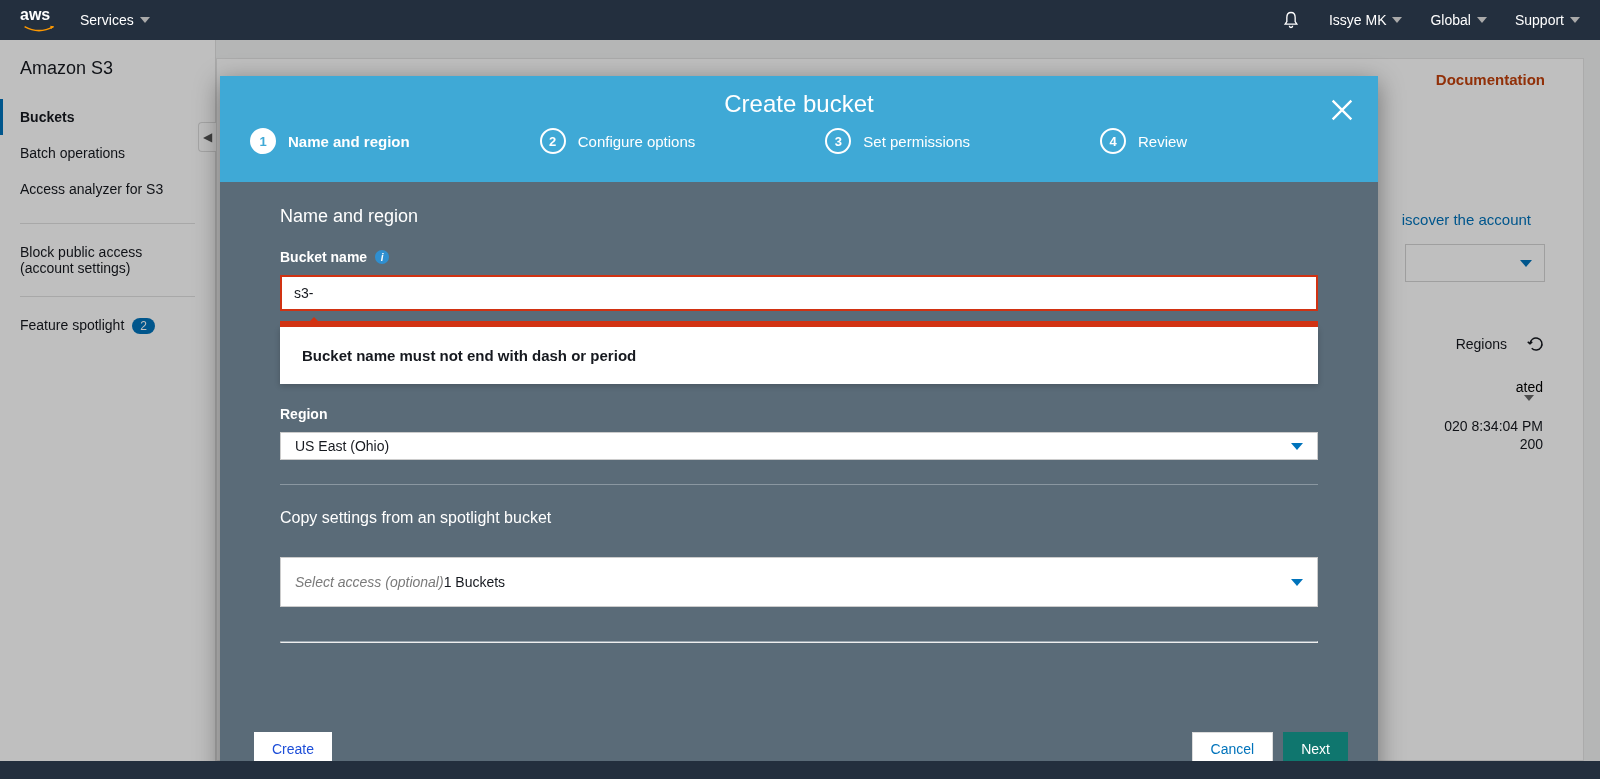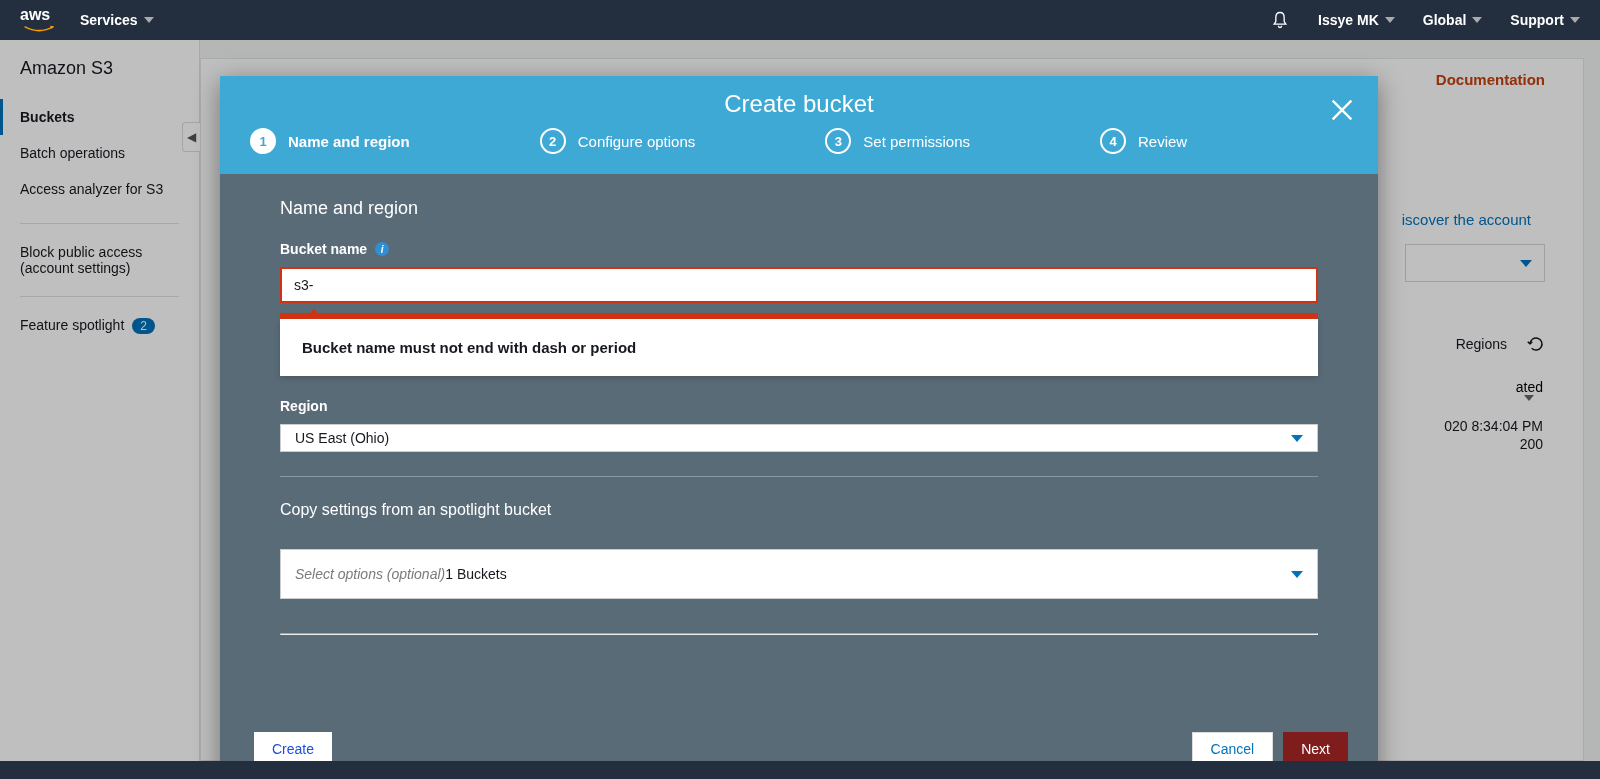--- a/index.html
+++ b/index.html
@@ -3,48 +3,48 @@
 <meta charset="utf-8">
 <style>
 * { box-sizing: border-box; margin: 0; padding: 0; font-family: "Amazon Ember", "Helvetica Neue", Arial, sans-serif; }
 html, body { width: 1600px; height: 779px; overflow: hidden; background: #f2f3f3; }
 
 
 .nav { height: 40px; background: #232f3e; display: flex; align-items: center; color: #fff; padding: 0 20px; }
 .nav-left { display: flex; align-items: center; gap: 22px; }
 .aws-logo { display: flex; flex-direction: column; align-items: flex-start; font-weight: 700; font-size: 16px; line-height: 1; }
 .aws-logo .swoosh { width: 38px; height: 8px; margin-top: 2px; }
-.nav-item { display: flex; align-items: center; gap: 6px; font-size: 14px; cursor: pointer; color: #fff; font-weight: bold; }
+.nav-item { display: flex; align-items: center; gap: 6px; font-size: 14px; cursor: pointer; color: #fff; }
 .nav-right { margin-left: auto; display: flex; align-items: center; gap: 28px; }
 .caret-down { width: 0; height: 0; border-left: 5px solid transparent; border-right: 5px solid transparent; border-top: 6px solid #aaa; display: inline-block; }
 
 
 .page { position: relative; display: flex; height: 739px; }
-.sidebar { width: 200px; background: #fff; padding: 18px 0; border-right: 1px solid #e0e0e0; position: relative; }
+.sidebar { width: 216px; background: #fff; padding: 18px 0; border-right: 1px solid #e0e0e0; position: relative; }
 .sidebar h1 { font-size: 18px; font-weight: 400; padding: 0 20px 14px 20px; color: #16191f; }
 .side-group { padding: 6px 0; }
 .side-item { padding: 10px 20px; font-size: 14px; color: #16191f; cursor: pointer; }
 .side-item.active { border-left: 3px solid #0073bb; font-weight: 700; padding-left: 17px; }
 .side-sep { border-top: 1px solid #e0e0e0; margin: 10px 20px; }
 .side-badge { display: inline-block; background: #0073bb; color: #fff; border-radius: 10px; padding: 1px 8px; font-size: 12px; margin-left: 4px; }
 .side-collapse { position: absolute; right: -1px; top: 82px; width: 18px; height: 30px; background: #fff; border: 1px solid #dcdcdc; border-right: none; border-radius: 4px 0 0 4px; display: flex; align-items: center; justify-content: center; color: #555; font-size: 12px; }
 .main { flex: 1; background: #fff; margin: 18px 16px 18px 0; border: 1px solid #e5e5e5; position: relative; padding: 18px 20px; }
 .doc-link { position: absolute; right: 38px; top: 12px; color: #c2410c; font-size: 15px; font-weight: 700; }
 .discover { position: absolute; right: 52px; top: 152px; color: #0073bb; font-size: 15px; }
 .select-right { position: absolute; right: 38px; top: 185px; width: 140px; height: 38px; border: 1px solid #d5d5d5; display: flex; align-items: center; justify-content: flex-end; padding: 0 12px; color: #0073bb; }
 .regions-row { position: absolute; right: 38px; top: 276px; display: flex; align-items: center; gap: 20px; color: #16191f; font-size: 14px; }
 .refresh-icn { width: 18px; height: 18px; }
 .date-row { position: absolute; right: 40px; top: 320px; display: flex; align-items: center; font-size: 14px; flex-direction: column; }
 .date-sort { display: inline-block; width: 0; height: 0; border-left: 5px solid transparent; border-right: 5px solid transparent; border-top: 6px solid #666; }
 .date-block { position: absolute; right: 40px; top: 358px; font-size: 14px; color: #16191f; text-align: right; line-height: 1.3; }
 
 
 .overlay { position: absolute; inset: 0; background: rgba(0,0,0,0.25); }
 .modal { position: absolute; left: 220px; top: 36px; width: 1158px; height: 712px; background: #5a6b78; box-shadow: 0 6px 24px rgba(0,0,0,0.4); display: flex; flex-direction: column; }
-.modal-head { background: #3fa9d6; position: relative; color: #fff; padding-bottom: 20px; }
+.modal-head { background: #3fa9d6; position: relative; color: #fff; padding-bottom: 28px; }
 .modal-title { text-align: center; font-size: 24px; font-weight: 400; padding: 14px 0 10px 0; }
 .modal-close { position: absolute; right: 22px; top: 20px; width: 28px; height: 28px; cursor: pointer; }
 .steps { display: flex; gap: 130px; padding-left: 30px; align-items: center; }
 .step { display: flex; align-items: center; gap: 12px; font-size: 15px; }
 .step .circ { width: 26px; height: 26px; border: 2px solid #fff; border-radius: 50%; display: flex; align-items: center; justify-content: center; font-size: 13px; font-weight: 700; }
 .step.active { font-weight: 700; }
 .step.active .circ { background: #fff; color: #3fa9d6; }
 
 .modal-body { flex: 1; padding: 24px 60px 0 60px; color: #fff; overflow: hidden; }
 .section-title { font-size: 18px; font-weight: 400; margin-bottom: 22px; color: #fff; }
@@ -58,21 +58,21 @@
 .select-box { width: 100%; height: 28px; background: #fff; border: 1px solid #ccc; display: flex; align-items: center; justify-content: space-between; padding: 0 14px; color: #16191f; font-size: 14px; cursor: pointer; }
 .select-box.tall { height: 50px; }
 .chev-blue { width: 0; height: 0; border-left: 6px solid transparent; border-right: 6px solid transparent; border-top: 7px solid #0073bb; }
 .placeholder-i { font-style: italic; color: #7a7a7a; }
 
 .modal-footer-line { border-top: 1px solid #9aa6af; margin: 34px 0 0 0; }
 .modal-footer { display: flex; align-items: center; padding: 22px 30px 22px 34px; margin-top: auto; }
 .btn { height: 34px; padding: 0 18px; font-size: 14px; border: none; cursor: pointer; }
 .btn-create { background: #fff; color: #1d4ed8; }
 .btn-cancel { background: #fff; color: #0073bb; border: 1px solid #dcdcdc; margin-left: auto; }
-.btn-next { background: #7f1d1d; color: #fff; margin-left: 10px; text-align: center; }
+.btn-next { background: #0f766e; color: #fff; margin-left: 10px; text-align: center; }
 .bottombar { position: absolute; left: 0; right: 0; bottom: 0; height: 18px; background: #232f3e; }
 </style>
 </head>
 <body>
 
 <div class="nav">
   <div class="nav-left">
     <div class="aws-logo">
       <span>aws</span>
       <svg class="swoosh" viewBox="0 0 40 10">
@@ -189,21 +189,21 @@
         </div>
       <div class="select-box">
         <span>US East (Ohio)</span>
         <span class="chev-blue"></span>
       </div>
 
       <hr class="divider">
 
       <div class="section-title" style="font-size:16px;margin-bottom:30px">Copy settings from an spotlight bucket</div>
       <div class="select-box tall">
-        <span><span class="placeholder-i">Select options (optional)</span><span>1 Buckets</span></span>
+        <span><span class="placeholder-i">Select access (optional)</span><span>1 Buckets</span></span>
         <span class="chev-blue"></span>
       </div>
 
       <hr class="modal-footer-line">
     </div>
 
     <div class="modal-footer">
       <button class="btn btn-create">Create</button>
       <button class="btn btn-cancel">Cancel</button>
       <button class="btn btn-next">Next</button>

